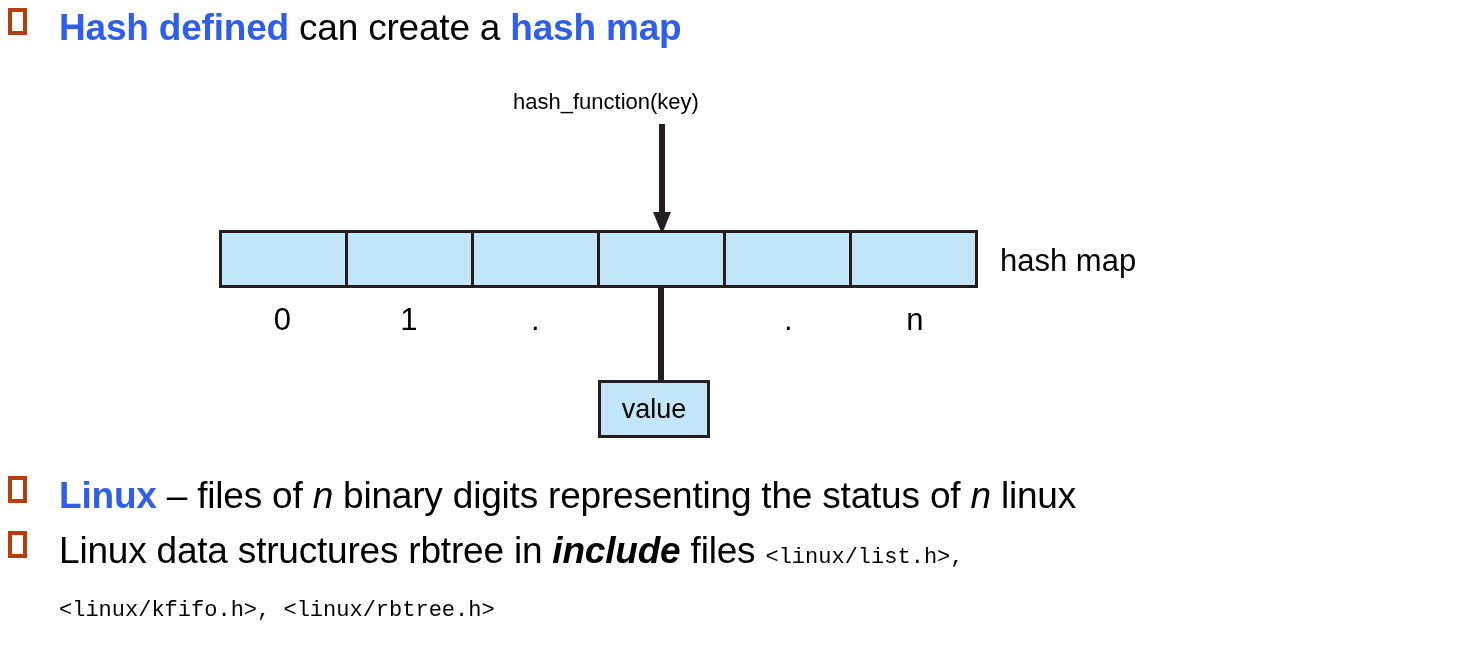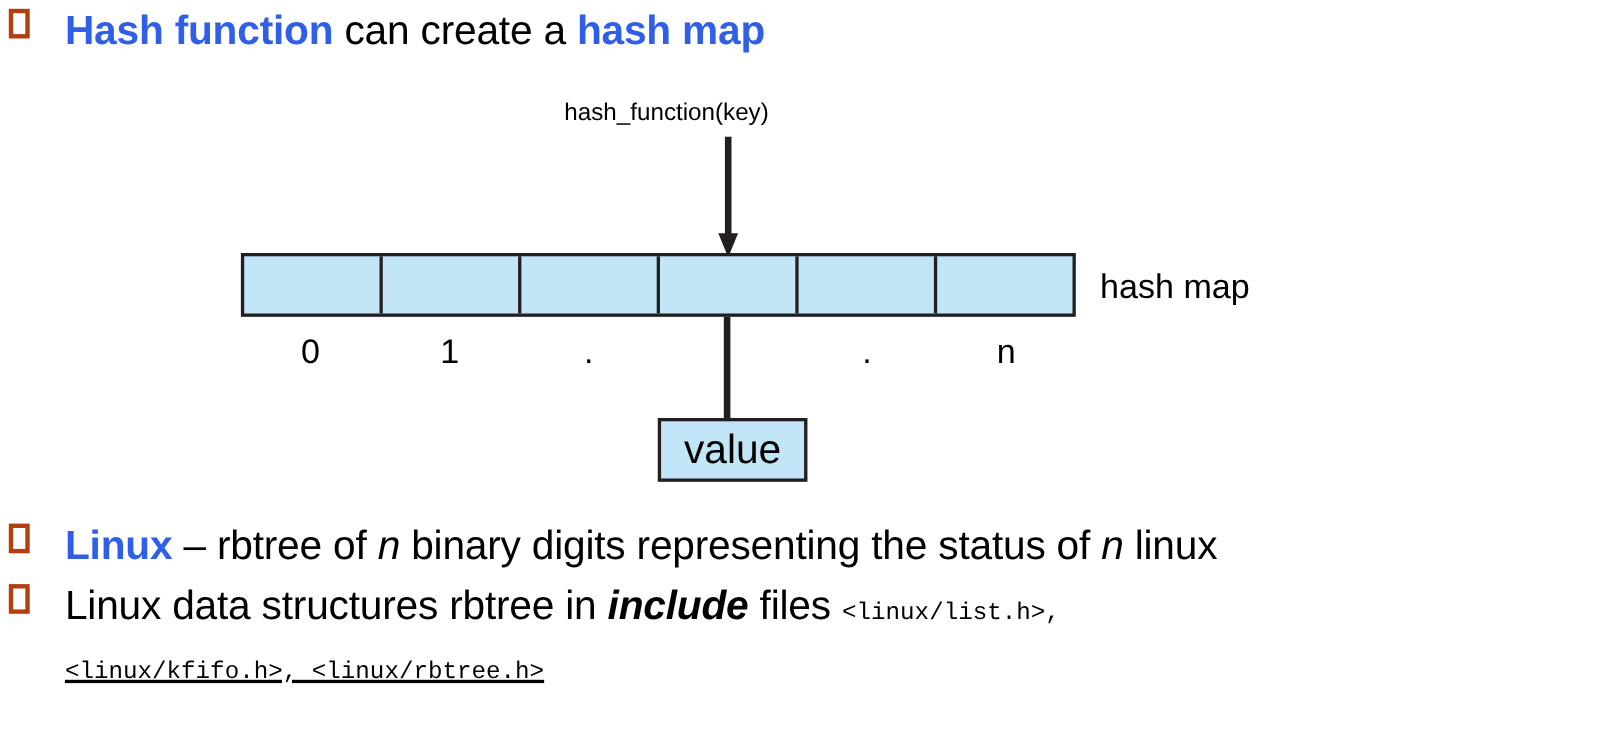--- a/index.html
+++ b/index.html
@@ -50,21 +50,20 @@
   #row-hash   { left: 8px;  top: 2px; }
   #row-bitmap { left: 8px;  top: 470px; }
   #row-linux  { left: 8px;  top: 525px; }
   #linux-line2 {
     position: absolute;
     left: 59px;
     top: 578px;
     font-size: 37px;
     line-height: 52px;
     white-space: nowrap;
-    text-decoration: underline;
   }
 
   
   #diagram {
     position: absolute;
     left: 0;
     top: 0;
     width: 1476px;
     height: 460px;
   }
@@ -128,37 +127,37 @@
     left: 658px;
     top: 288px;
     width: 6px;
     height: 94px;
     background: #231f20;
   }
   #value-box {
     position: absolute;
     left: 598px;
     top: 380px;
-    width: 136px;
+    width: 112px;
     height: 58px;
     box-sizing: border-box;
     border: 3px solid #231f20;
     background: #c2e6f8;
     display: flex;
     align-items: center;
     justify-content: center;
-    font-size: 37px;
+    font-size: 27px;
   }
 </style>
 </head>
 <body>
 
 <div class="bullet-row" id="row-hash">
   <div class="bullet-marker"></div>
-  <div class="bullet-text"><span class="b-blue">Hash function</span><span> can create a </span><span class="b-blue">hash map</span></div>
+  <div class="bullet-text"><span class="b-blue">Hash defined</span><span> can create a </span><span class="b-blue">hash map</span></div>
 </div>
 
 <div id="diagram">
 
   <div id="hash-fn-label">hash_function(key)</div>
 
   <div id="arrow-down">
     <svg width="20" height="112" viewBox="0 0 20 112" xmlns="http://www.w3.org/2000/svg">
       <line x1="10" y1="0" x2="10" y2="92" stroke="#231f20" stroke-width="6"></line>
       <polygon points="10,110 1,88 19,88" fill="#231f20"></polygon>
@@ -187,21 +186,21 @@
 
   <div id="connector-line"></div>
 
   <div id="value-box">
       <span>value</span>
     </div>
 </div>
 
 <div class="bullet-row" id="row-bitmap">
   <div class="bullet-marker"></div>
-  <div class="bullet-text"><span class="b-blue">Linux</span><span> – rbtree of </span><span class="b-italic">n</span><span> binary digits representing the status of </span><span class="b-italic">n</span><span> linux</span></div>
+  <div class="bullet-text"><span class="b-blue">Linux</span><span> – files of </span><span class="b-italic">n</span><span> binary digits representing the status of </span><span class="b-italic">n</span><span> linux</span></div>
 </div>
 
 <div class="bullet-row" id="row-linux">
   <div class="bullet-marker"></div>
   <div class="bullet-text"><span>Linux data structures rbtree in </span><span class="b-bolditalic">include</span><span> files </span><span class="b-mono">&lt;linux/list.h&gt;,</span></div>
 </div>
 
 <div id="linux-line2"><span class="b-mono">&lt;linux/kfifo.h&gt;, &lt;linux/rbtree.h&gt;</span></div>
 
 </body></html>

